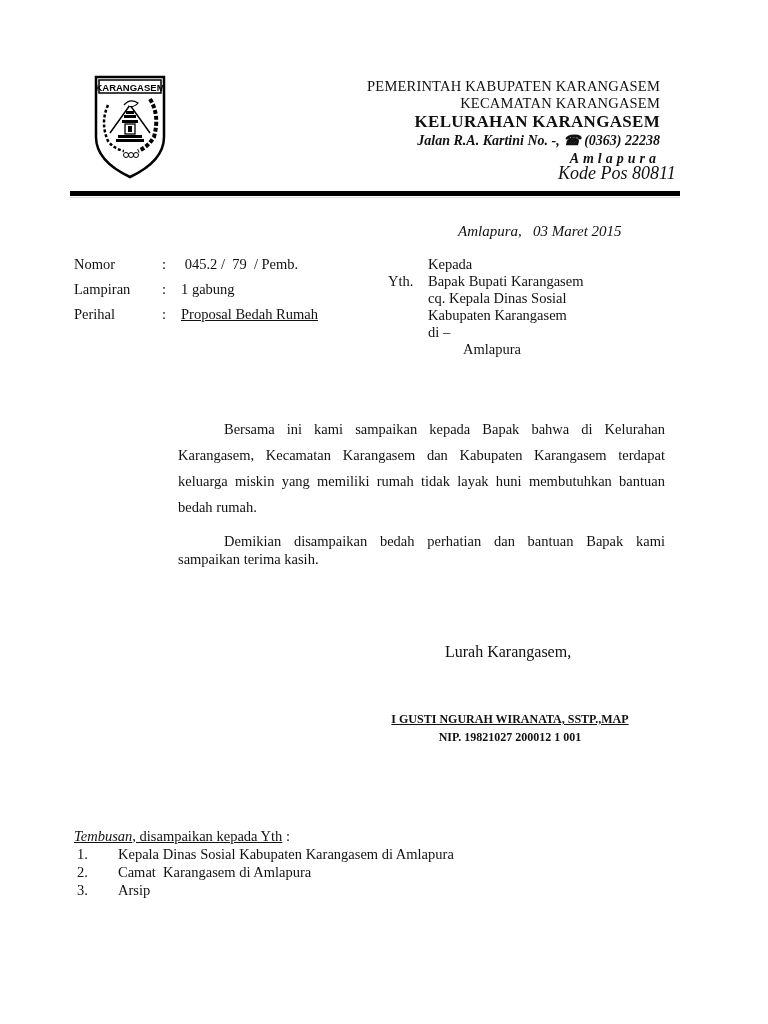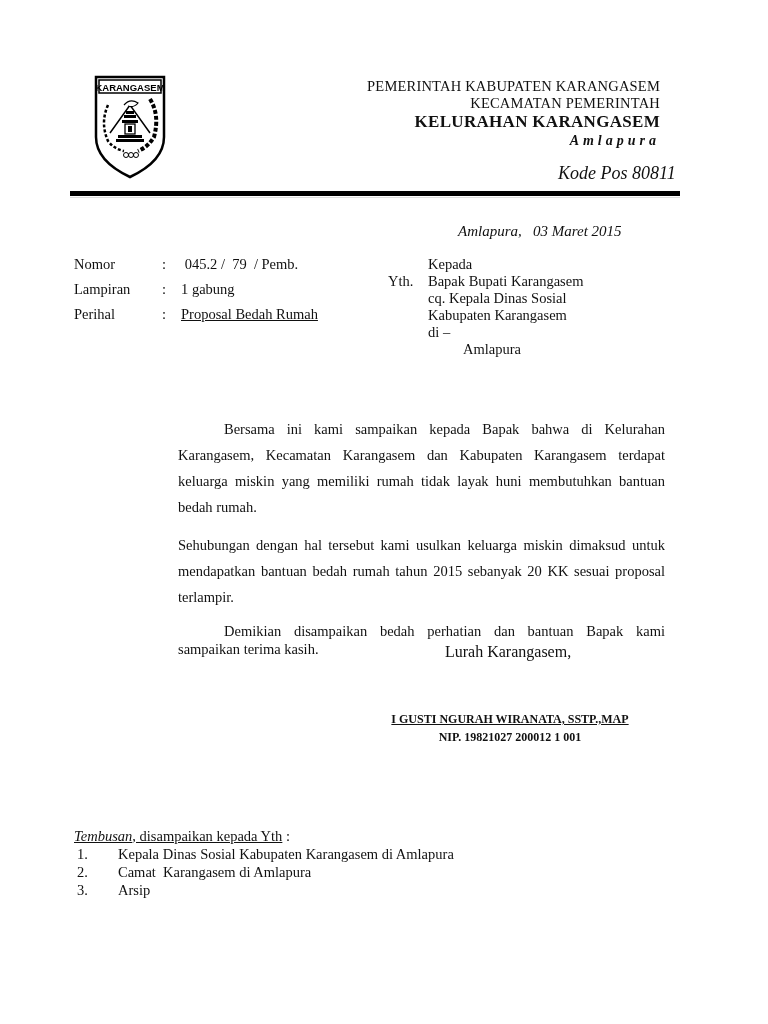--- a/index.html
+++ b/index.html
@@ -61,22 +61,27 @@
     <path d="M14 30 Q6 48 14 66 Q20 74 30 76" fill="none" stroke="#000" stroke-width="2.5" stroke-dasharray="3 2"></path>
     <path d="M56 24 Q66 40 60 62 Q54 72 44 76" fill="none" stroke="#000" stroke-width="4" stroke-dasharray="4 2"></path>
     <circle cx="32" cy="80" r="2.5" fill="none" stroke="#000"></circle>
     <circle cx="37" cy="80" r="2.5" fill="none" stroke="#000"></circle>
     <circle cx="42" cy="80" r="2.5" fill="none" stroke="#000"></circle>
   </svg>
 </div>
 
 <div class="abs kop">
   <div class="l1">PEMERINTAH KABUPATEN KARANGASEM</div>
-  <div class="l2">KECAMATAN PEMERINTAH</div>
+  <div class="l2">KECAMATAN KARANGASEM</div>
   <div class="l3">KELURAHAN KARANGASEM</div>
+  <div class="l4">
+    <span>Jalan R.A. Kartini No. -,</span>
+    <span>☎</span>
+    <span>(0363) 22238</span>
+  </div>
   <div class="l5">Amlapura</div>
 </div>
 <div class="abs kodepos">Kode Pos 80811</div>
 
 <div class="abs rule"></div>
 <div class="abs rule2"></div>
 
 <div class="abs date" style="white-space:pre">Amlapura,   03 Maret 2015</div>
 
 <div class="abs meta">
@@ -104,21 +109,20 @@
     <div>Bapak Bupati Karangasem</div>
     <div>cq. Kepala Dinas Sosial</div>
     <div>Kabupaten Karangasem</div>
     <div>di –</div>
     <div class="indent">Amlapura</div>
   </div>
 </div>
 
 <div class="abs body">
   <p class="p1">Bersama ini kami sampaikan kepada Bapak bahwa di Kelurahan Karangasem,  Kecamatan Karangasem dan Kabupaten Karangasem terdapat keluarga miskin yang memiliki rumah tidak layak huni membutuhkan bantuan bedah rumah.</p>
-  <p class="p2">Sehubungan dengan hal tersebut kami usulkan keluarga miskin dimaksud untuk mendapatkan bantuan bedah rumah tahun 2015 sebanyak 20  KK sesuai proposal terlampir.</p>
   <p class="p3">Demikian disampaikan bedah perhatian dan bantuan Bapak  kami sampaikan terima kasih.</p>
 </div>
 
 <div class="abs closing">Lurah Karangasem,</div>
 
 <div class="abs sign">
   <div class="name">I GUSTI NGURAH WIRANATA, SSTP.,MAP</div>
   <div>NIP. 19821027 200012 1 001</div>
 </div>
 

